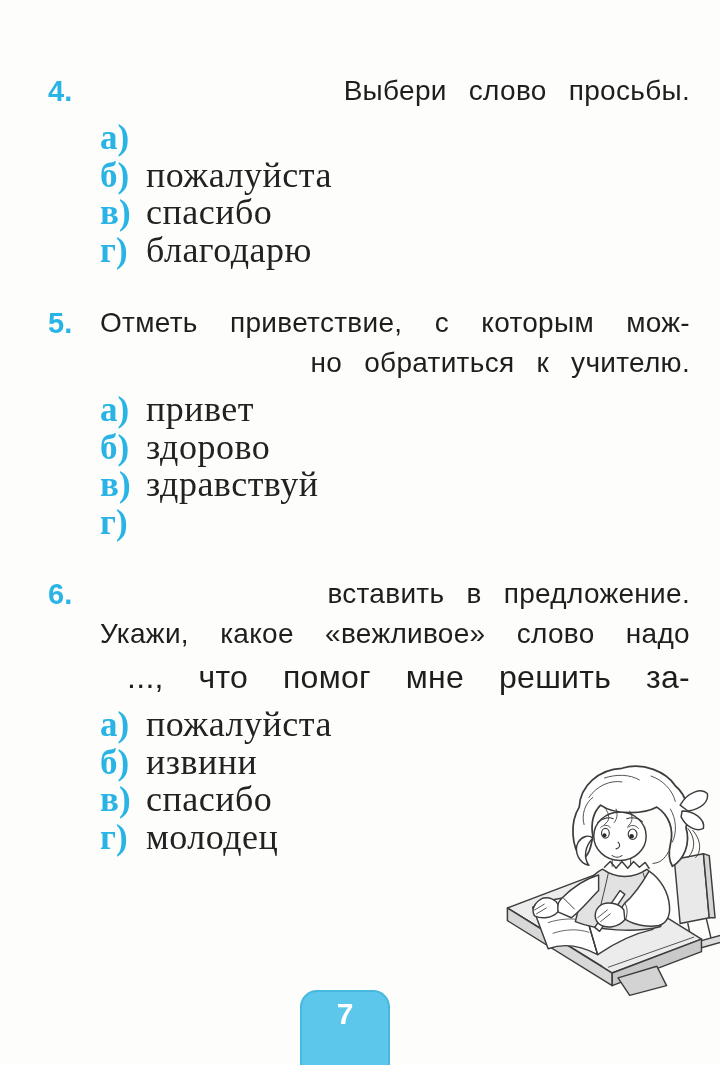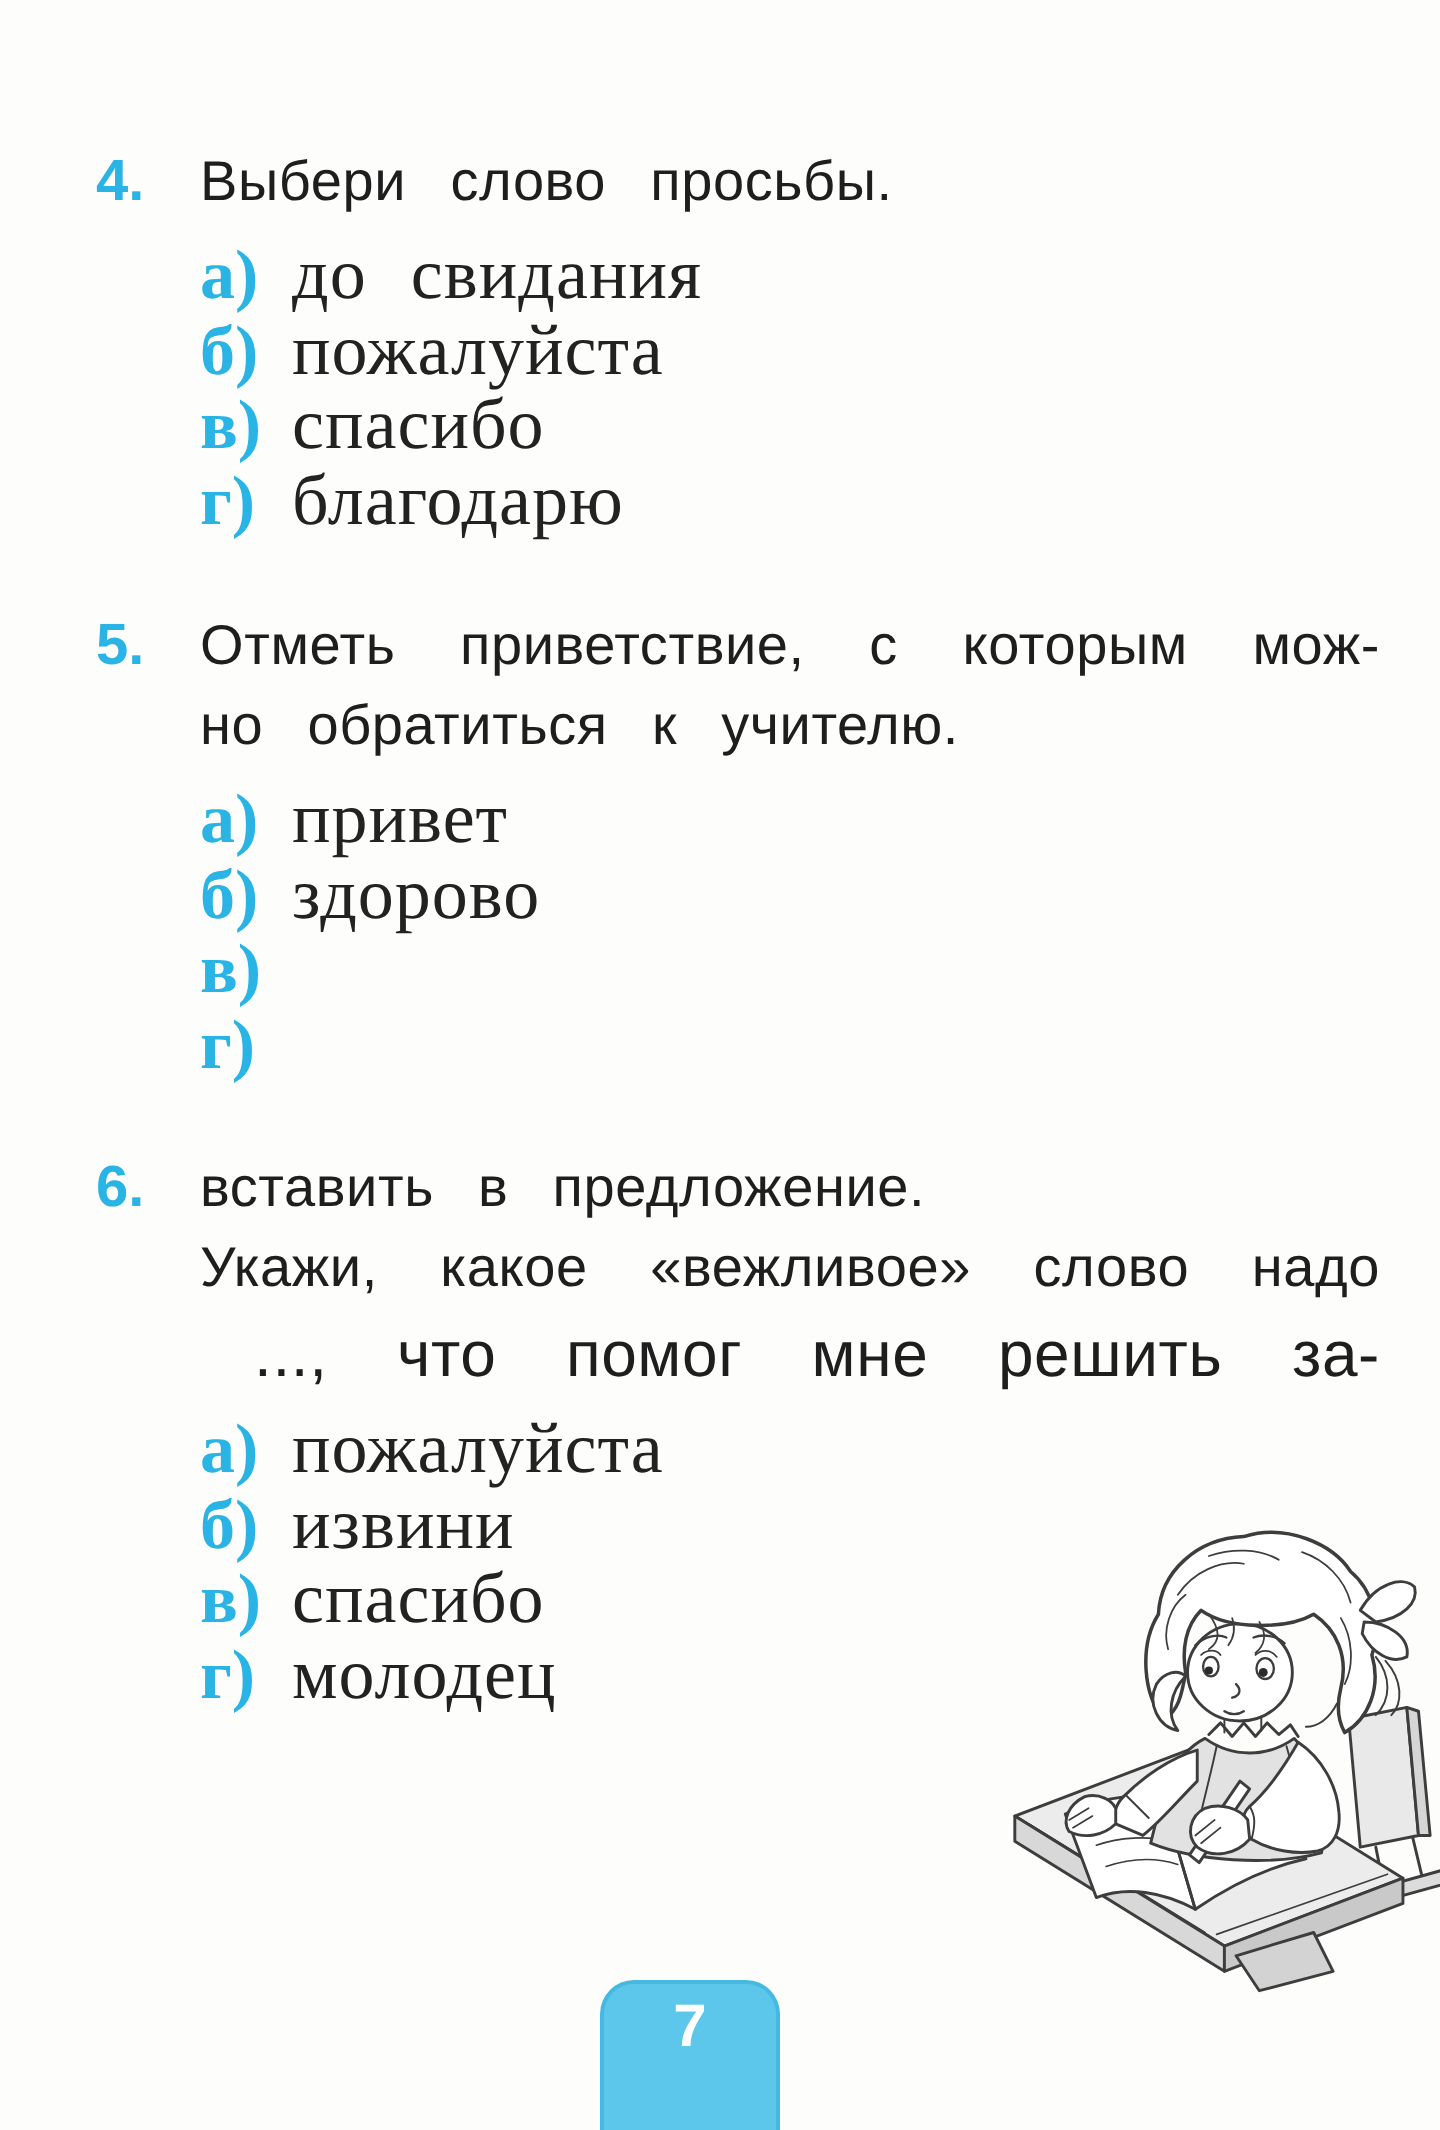--- a/index.html
+++ b/index.html
@@ -12,21 +12,21 @@
   .page{padding:71px 30px 0 48px;position:relative;}
   
   .q-row{display:flex;align-items:flex-start;}
   .q-num{
     flex:none;width:52px;
     font-family:"Liberation Sans", sans-serif;
     font-weight:bold;font-size:29px;line-height:40px;
     color:#29b4e5;
   }
   .q-title{width:590px;font-size:28px;line-height:40px;letter-spacing:0.3px;}
-  .t-line{display:block;}
+  .t-line{display:block;text-align:right;}
   .ws-wide{word-spacing:0.5em;}
   .jline{text-align:justify;text-align-last:justify;word-spacing:0.12em;}
   .indent{text-indent:27px;}
   .sentence{margin:3px 0 0 52px;width:590px;font-size:32px;line-height:40px;letter-spacing:0.3px;}
   
   .options{list-style:none;margin:8px 0 0 52px;padding:0;}
   .option{display:flex;align-items:baseline;height:37.5px;line-height:37.5px;}
   .opt-letter{
     flex:none;width:46px;
     font-family:"Liberation Serif", serif;font-weight:bold;
@@ -64,21 +64,20 @@
   <section class="question q4">
     <div class="q-row">
       <span class="q-num">4.</span>
       <div class="q-title">
         <span class="t-line ws-wide">Выбери слово просьбы.</span>
       </div>
     </div>
     <ul class="options">
       <li class="option">
         <span class="opt-letter">а)</span>
-        <span class="opt-text">до свидания</span>
       </li>
       <li class="option">
         <span class="opt-letter">б)</span>
         <span class="opt-text">пожалуйста</span>
       </li>
       <li class="option">
         <span class="opt-letter">в)</span>
         <span class="opt-text">спасибо</span>
       </li>
       <li class="option">
@@ -100,20 +99,21 @@
       <li class="option">
         <span class="opt-letter">а)</span>
         <span class="opt-text">привет</span>
       </li>
       <li class="option">
         <span class="opt-letter">б)</span>
         <span class="opt-text">здорово</span>
       </li>
       <li class="option">
         <span class="opt-letter">в)</span>
+        <span class="opt-text">здравствуй</span>
       </li>
       <li class="option">
         <span class="opt-letter">г)</span>
       </li>
     </ul>
   </section>
 
   <section class="question q6">
     <div class="q-row">
       <span class="q-num">6.</span>

